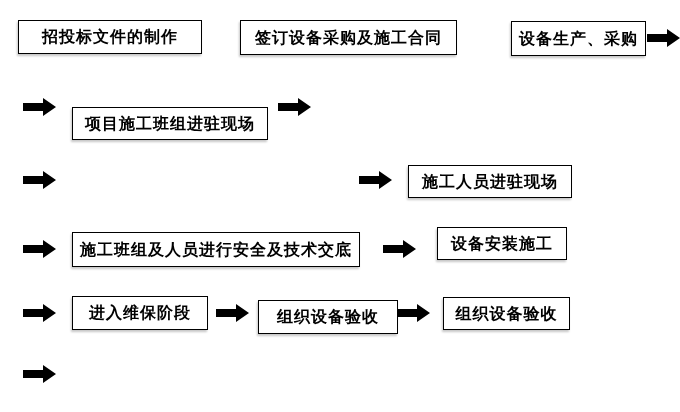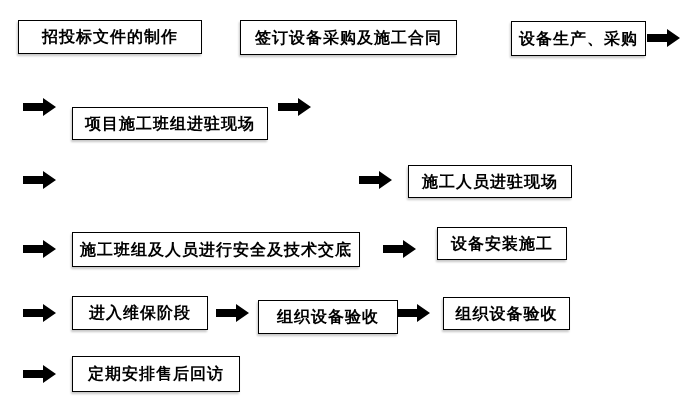--- a/index.html
+++ b/index.html
@@ -128,17 +128,14 @@
   </div>
   <div class="node" style="left:443px;top:297px;width:127px;height:33px">
     <span class="node-label">组织设备验收</span>
   </div>
 
   <div class="arrow" style="left:23px;top:364px">
     <svg width="34" height="20" viewBox="0 0 34 20">
         <polygon points="0,6 20,6 20,1 33,10 20,19 20,14 0,14" fill="#000000"></polygon>
       </svg>
   </div>
-  <div class="node" style="left:72px;top:356px;width:168px;height:36px">
-    <span class="node-label">定期安排售后回访</span>
-  </div>
 
 </div>
 
 </body></html>

